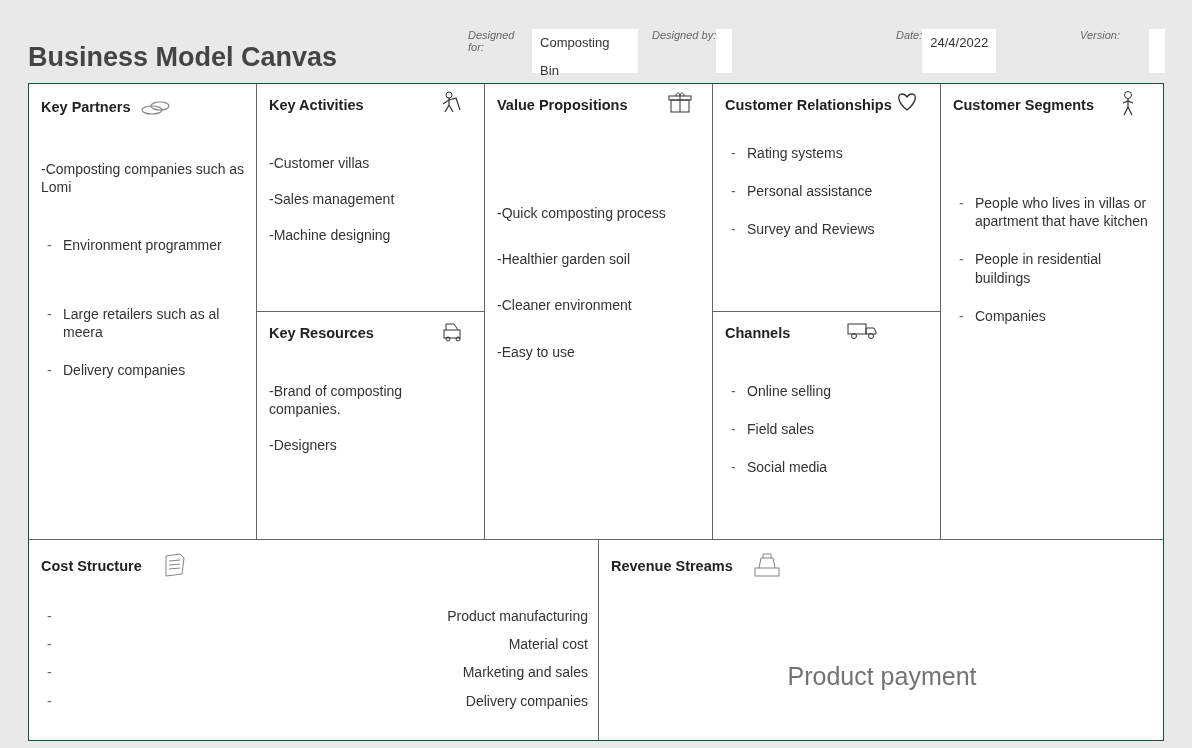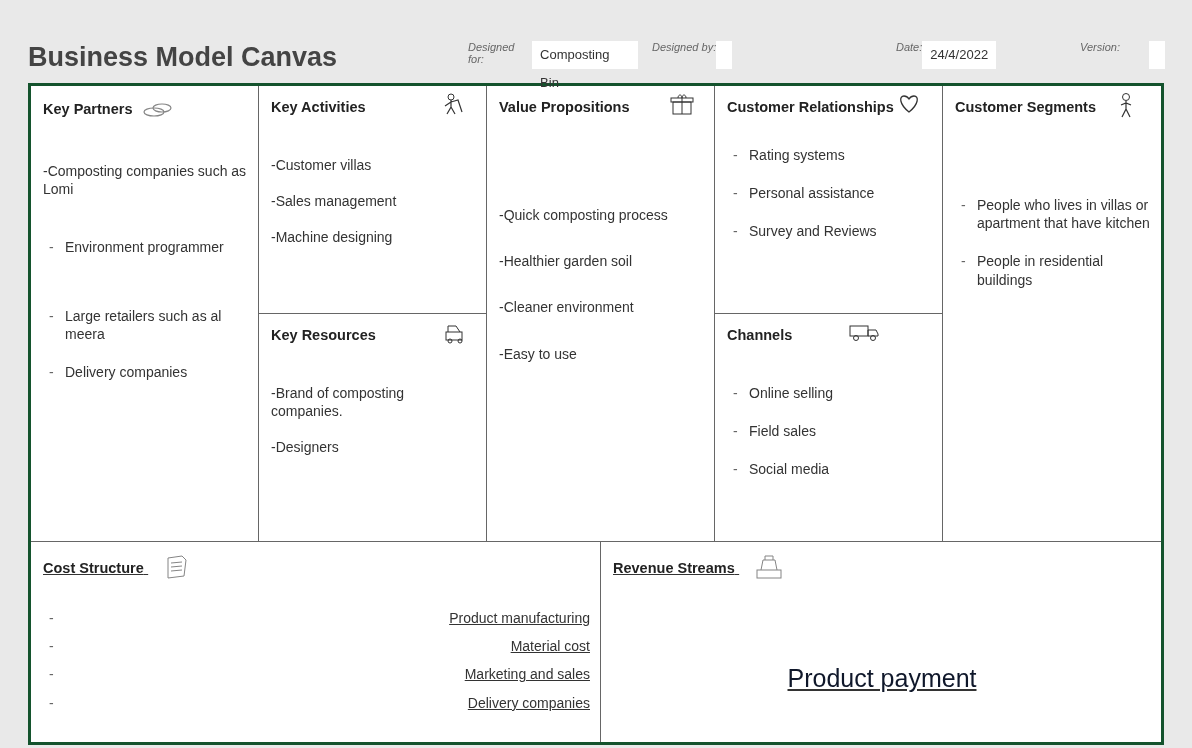--- a/index.html
+++ b/index.html
@@ -40,44 +40,44 @@
   .meta-field.mid { width: 170px; }
   .meta-field.large { width: 230px; }
   .meta-label {
     font-size: 11px;
     font-style: italic;
     color: #666;
     margin-bottom: 8px;
   }
   .meta-input {
     background: #fff;
-    height: 28px;
+    height: 44px;
     line-height: 28px;
     padding: 0 8px;
     font-size: 13px;
     color: #333;
     border: none;
   }
   
   .canvas {
     background: #fff;
-    border: 3px solid #14532d;
+    border: 1px solid #14532d;
     width: 100%;
     display: grid;
     grid-template-columns: 228px 228px 228px 228px 1fr;
     grid-template-rows: 228px 228px 1fr;
   }
   .cell {
     border-right: 1px solid #666;
     border-bottom: 1px solid #666;
     padding: 12px 10px 10px 12px;
     position: relative;
     overflow: hidden;
   }
-  .cell:last-child { border-right: none; text-decoration: underline; }
+  .cell:last-child { border-right: none; }
   .cell-title {
     font-size: 14.5px;
     font-weight: bold;
     color: #222;
     display: inline;
   }
   .cell-icon {
     position: absolute;
     top: 6px;
     right: 12px;
@@ -131,21 +131,21 @@
     padding: 0;
   }
   .bottom-cell {
     padding: 12px 10px 10px 12px;
     position: relative;
     height: 200px;
   }
   .bottom-cell.cost-c { border-right: 1px solid #666; }
   .rev-big {
     font-size: 25px;
-    color: #0f172a;
+    color: #737373;
     text-align: center;
     margin-top: 80px;
   }
   
   .title-icon {
     display: inline-block;
     margin-left: 4px;
     vertical-align: middle;
     filter: grayscale(1) opacity(0.6);
   }
@@ -290,20 +290,21 @@
       <span class="cell-icon">
         <svg width="22" height="26" viewBox="0 0 22 26">
             <circle cx="11" cy="5" r="3.5" fill="none" stroke="#333"></circle>
             <path d="M11 9 L11 17 L7 25 M11 17 L15 25 M6 13 L11 11 L16 13" fill="none" stroke="#333" stroke-width="1.2"></path>
           </svg>
       </span>
       <div class="cell-body" style="margin-top:70px">
         <ul class="bullet-list">
           <li>People who lives in villas or apartment that have kitchen</li>
           <li>People in residential buildings</li>
+          <li>Companies</li>
         </ul>
       </div>
     </div>
 
     <div class="cell bottom-row" style="border-right:none;">
       <div class="bottom-cell cost-c">
         <span class="cell-title">Cost Structure</span>
         <span class="title-icon" style="margin-left:14px">
           <svg width="30" height="26" viewBox="0 0 30 26">
               <path d="M6 4 L20 2 L24 6 L22 22 L6 24 Z" fill="none" stroke="#333"></path>

